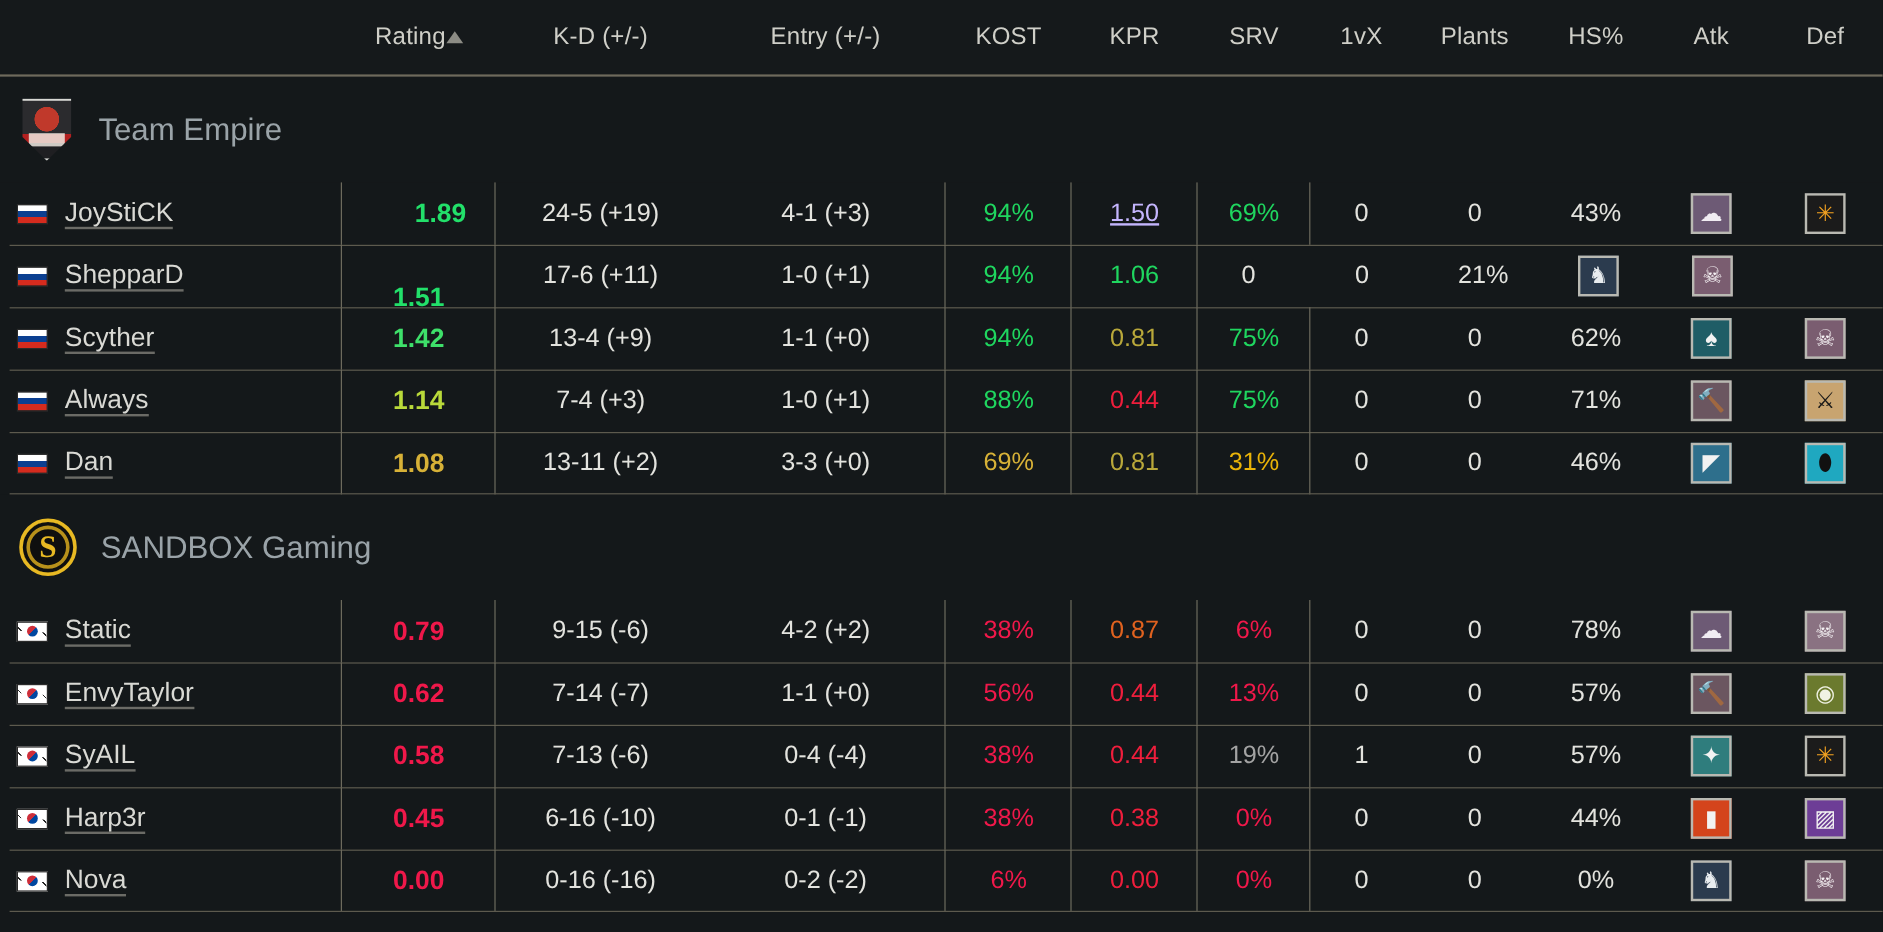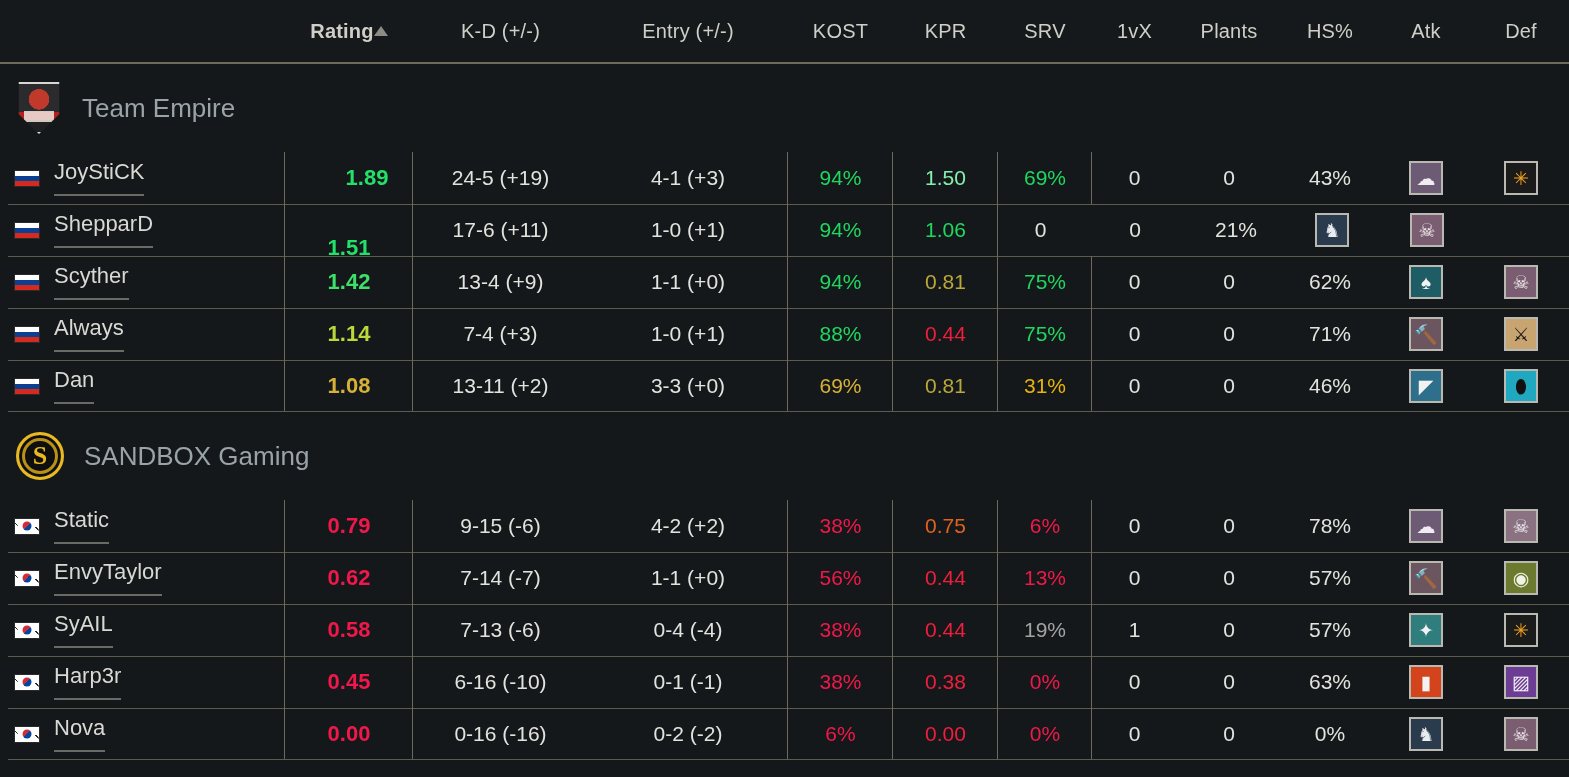--- a/index.html
+++ b/index.html
@@ -29,21 +29,21 @@
     color: #cfcfc8;
     font-size: 20px;
     text-align: center;
     white-space: nowrap;
     letter-spacing: .2px;
     display: flex;
     align-items: center;
     justify-content: center;
     height: 100%;
   }
-  .th.rating-th { gap: 0; font-weight: bold; }
+  .th.rating-th { gap: 0; }
   .sort-arrow {
     width: 0; height: 0;
     border-left: 7px solid transparent;
     border-right: 7px solid transparent;
     border-bottom: 10px solid #8c8c85;
     display: inline-block;
   }
 
   
   .c-player { width: 285px; }
@@ -150,21 +150,21 @@
 
   .cell-player {
     justify-content: flex-start;
     padding-left: 14px;
     gap: 14px;
   }
   .pname {
     color: #d9d9d4;
     font-size: 22px;
     border-bottom: 2px solid #6b6b66;
-    padding-bottom: 10px;
+    padding-bottom: 0;
     line-height: 1.05;
     cursor: pointer;
   }
   .rating-val {
     font-weight: 700;
     font-size: 22px;
   }
 
   
   .flag { width: 26px; height: 17px; flex: 0 0 auto; border: 1px solid #2a2a2a; position: relative; }
@@ -235,21 +235,21 @@
           <div class="cell c-player cell-player bordered">
             <span class="flag flag-ru"></span>
             <span class="pname">JoyStiCK</span>
           </div>
           <div class="cell c-rating bordered">
             <span class="rating-val" style="color: rgb(34, 224, 106); margin-left: 36px;">1.89</span>
           </div>
           <div class="cell c-kd">24-5 (+19)</div>
           <div class="cell c-entry bordered">4-1 (+3)</div>
           <div class="cell c-kost bordered" style="color: rgb(31, 214, 95);">94%</div>
-          <div class="cell c-kpr bordered" style="color: #86efac;">1.50</div>
+          <div class="cell c-kpr bordered" style="color: #c4b5fd; text-decoration: underline;">1.50</div>
           <div class="cell c-srv bordered" style="color: rgb(31, 214, 95);">69%</div>
           <div class="cell c-1vx">0</div>
           <div class="cell c-plants">0</div>
           <div class="cell c-hs">43%</div>
           <div class="cell c-atk">
             <span class="op-icon" style="background: rgb(109, 90, 117); color: rgb(240, 236, 242);">☁</span>
           </div>
           <div class="cell c-def">
             <span class="op-icon" style="background: rgb(27, 27, 27); color: rgb(240, 160, 32);">✳</span>
           </div>
@@ -355,21 +355,21 @@
           <div class="cell c-player cell-player bordered">
             <span class="flag flag-kr"></span>
             <span class="pname">Static</span>
           </div>
           <div class="cell c-rating bordered">
             <span class="rating-val" style="color: rgb(240, 24, 74);">0.79</span>
           </div>
           <div class="cell c-kd">9-15 (-6)</div>
           <div class="cell c-entry bordered">4-2 (+2)</div>
           <div class="cell c-kost bordered" style="color: rgb(240, 24, 74);">38%</div>
-          <div class="cell c-kpr bordered" style="color: rgb(224, 98, 31);">0.75</div>
+          <div class="cell c-kpr bordered" style="color: rgb(224, 98, 31);">0.87</div>
           <div class="cell c-srv bordered" style="color: rgb(240, 24, 74);">6%</div>
           <div class="cell c-1vx">0</div>
           <div class="cell c-plants">0</div>
           <div class="cell c-hs">78%</div>
           <div class="cell c-atk">
             <span class="op-icon" style="background: rgb(109, 90, 117); color: rgb(240, 236, 242);">☁</span>
           </div>
           <div class="cell c-def">
             <span class="op-icon" style="background: rgb(138, 114, 130); color: rgb(242, 239, 241);">☠</span>
           </div>
@@ -428,21 +428,21 @@
           <div class="cell c-rating bordered">
             <span class="rating-val" style="color: rgb(240, 24, 74);">0.45</span>
           </div>
           <div class="cell c-kd">6-16 (-10)</div>
           <div class="cell c-entry bordered">0-1 (-1)</div>
           <div class="cell c-kost bordered" style="color: rgb(240, 24, 74);">38%</div>
           <div class="cell c-kpr bordered" style="color: rgb(239, 30, 60);">0.38</div>
           <div class="cell c-srv bordered" style="color: rgb(240, 24, 74);">0%</div>
           <div class="cell c-1vx">0</div>
           <div class="cell c-plants">0</div>
-          <div class="cell c-hs">63%</div>
+          <div class="cell c-hs">44%</div>
           <div class="cell c-atk">
             <span class="op-icon" style="background: rgb(212, 68, 28); color: rgb(242, 242, 242);">▮</span>
           </div>
           <div class="cell c-def">
             <span class="op-icon" style="background: rgb(109, 61, 150); color: rgb(242, 242, 242);">▨</span>
           </div>
         </div>
         <div class="trow">
           <div class="cell c-player cell-player bordered">
             <span class="flag flag-kr"></span>

